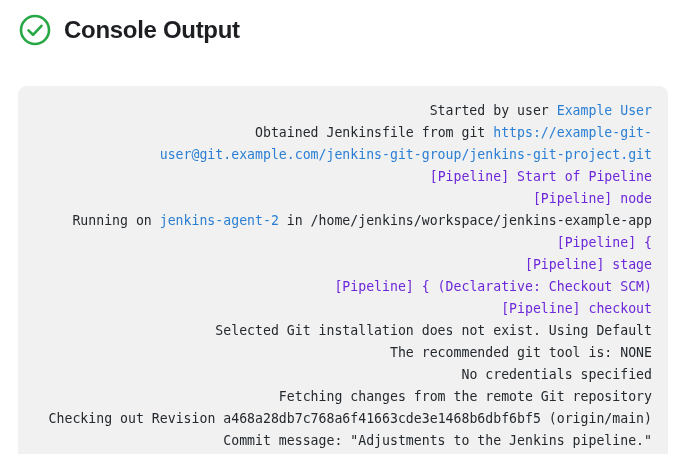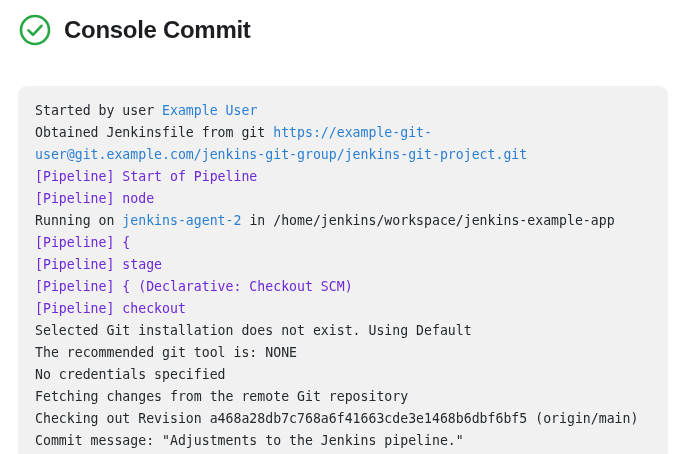--- a/index.html
+++ b/index.html
@@ -64,20 +64,21 @@
   }
 
   .console-log {
     font-family: "DejaVu Sans Mono", "Liberation Mono", monospace;
     font-size: 13.2px;
     line-height: 22px;
     color: #24292e;
     white-space: pre-wrap;
     word-break: break-word;
     margin: 0;
+    text-align: right;
   }
 
   .log-line {
     font-family: "DejaVu Sans Mono", "Liberation Mono", monospace;
     font-size: 13.2px;
     line-height: 22px;
     white-space: pre-wrap;
     color: #24292e;
   }
 
@@ -95,20 +96,20 @@
 
 <div id="page">
 
   <div class="header">
     <span class="status-icon-wrap">
       <svg class="status-icon" viewBox="0 0 34 34" xmlns="http://www.w3.org/2000/svg">
         <circle cx="17" cy="17" r="14" fill="none" stroke="#28a745" stroke-width="2.6"></circle>
         <path d="M10.5 17.4 L15 21.8 L23.5 12.8" fill="none" stroke="#28a745" stroke-width="2.6" stroke-linecap="round" stroke-linejoin="round"></path>
       </svg>
     </span>
-    <span class="page-title">Console Commit</span>
+    <span class="page-title">Console Output</span>
   </div>
 
   <div class="console-panel">
     <div class="console-log" id="console-log"><div class="log-line"><span>Started by user </span><span class="log-link">Example User</span></div><div class="log-line"><span>Obtained Jenkinsfile from git </span><span class="log-link">https://example-git-user@git.example.com/jenkins-git-group/jenkins-git-project.git</span></div><div class="log-line muted"><span>[Pipeline] Start of Pipeline</span></div><div class="log-line muted"><span>[Pipeline] node</span></div><div class="log-line"><span>Running on </span><span class="log-link">jenkins-agent-2</span><span> in /home/jenkins/workspace/jenkins-example-app</span></div><div class="log-line muted"><span>[Pipeline] {</span></div><div class="log-line muted"><span>[Pipeline] stage</span></div><div class="log-line muted"><span>[Pipeline] { (Declarative: Checkout SCM)</span></div><div class="log-line muted"><span>[Pipeline] checkout</span></div><div class="log-line"><span>Selected Git installation does not exist. Using Default</span></div><div class="log-line"><span>The recommended git tool is: NONE</span></div><div class="log-line"><span>No credentials specified</span></div><div class="log-line"><span>Fetching changes from the remote Git repository</span></div><div class="log-line"><span>Checking out Revision a468a28db7c768a6f41663cde3e1468b6dbf6bf5 (origin/main)</span></div><div class="log-line"><span>Commit message: "Adjustments to the Jenkins pipeline."</span></div></div>
   </div>
 
 </div>
 
 </body></html>

